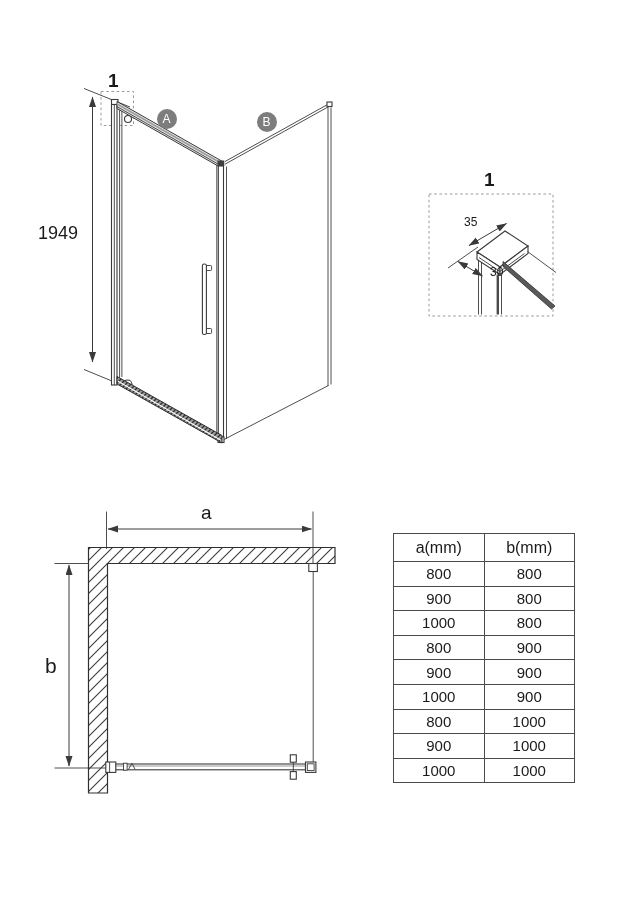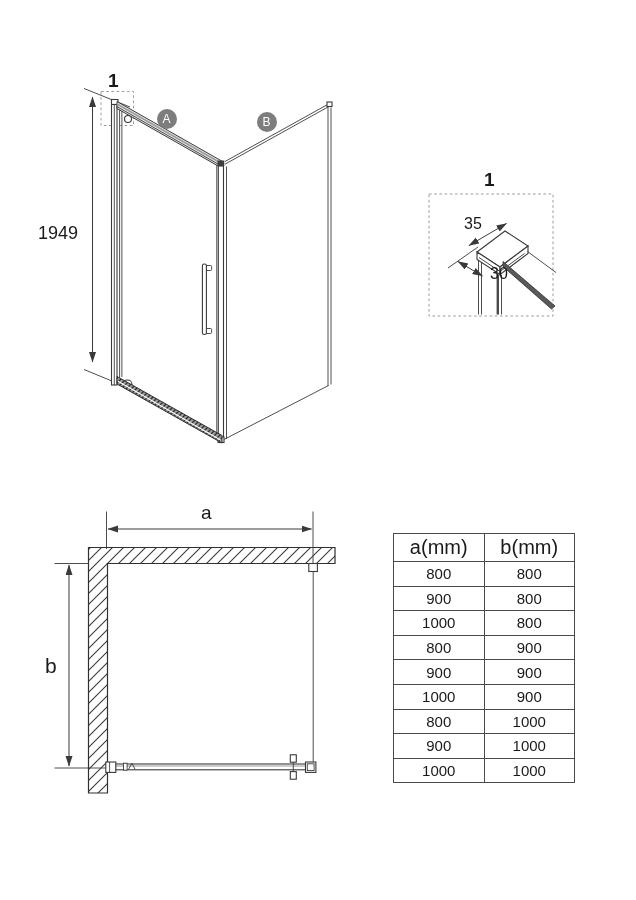--- a/index.html
+++ b/index.html
@@ -15,37 +15,37 @@
   .art{position:absolute; left:0; top:0;}
   
   .ln{stroke:var(--line); stroke-width:1.1; fill:none;}
   .thin{stroke:var(--line); stroke-width:0.9; fill:none;}
   .fillw{fill:#fff;}
   .dash{stroke:var(--dash); stroke-width:1; fill:none; stroke-dasharray:2.6 2.6;}
   .dim{stroke:var(--line); stroke-width:1; fill:none;}
   
   .lbl{position:absolute; color:var(--text); line-height:1; white-space:nowrap;}
   .marker-num{font-size:19px; font-weight:bold;}
-  .dim-num{font-size:16px;}
+  .dim-num{font-size:12px;}
   .dim-big{font-size:19px;}
   .panel-badge{
     position:absolute; width:20px; height:20px; border-radius:50%;
     background:var(--badge); color:#fff; font-size:12px;
     display:flex; align-items:center; justify-content:center;
   }
   
   .size-table{
     position:absolute; left:393px; top:533px; width:182px;
     border-collapse:collapse; table-layout:fixed;
     font-size:15px; color:var(--text); text-align:center;
   }
   .size-table th, .size-table td{
     border:1px solid var(--table_border); font-weight:normal; padding:0;
   }
-  .size-table th{height:27px; font-size:20px;}
+  .size-table th{height:27px; font-size:16px;}
   .size-table td{height:23.6px;}
 </style>
 </head>
 <body>
 
 <div class="page">
 
   <svg class="art" width="636" height="900" viewBox="0 0 636 900">
     <defs>
       <pattern id="hatch" patternUnits="userSpaceOnUse" width="11" height="11">

